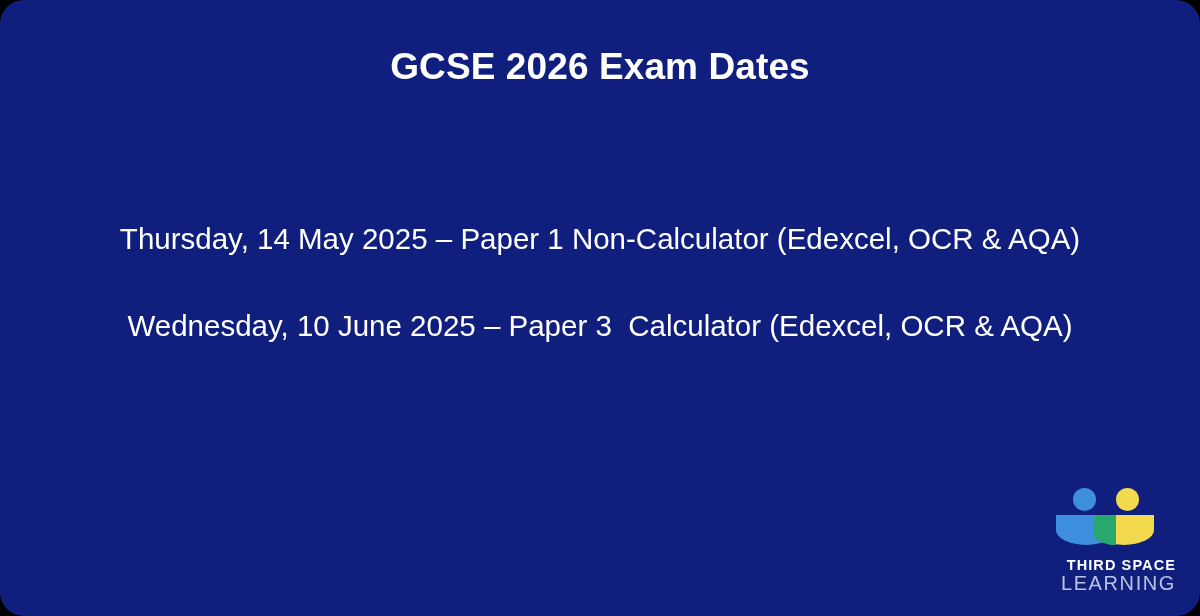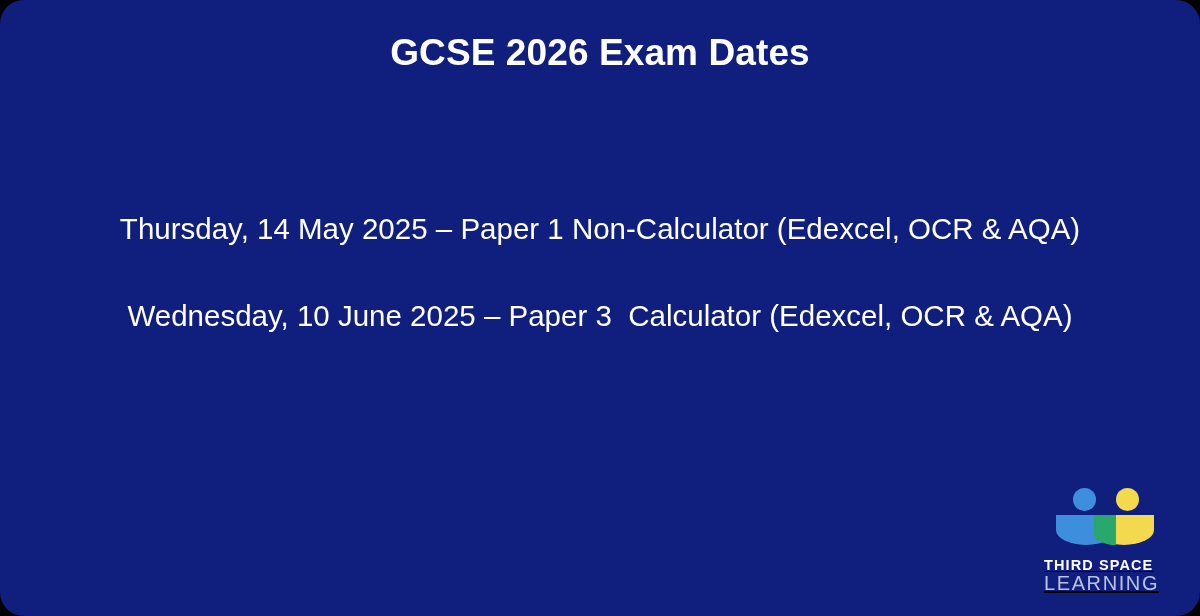--- a/index.html
+++ b/index.html
@@ -19,34 +19,34 @@
     width: 1200px;
     height: 616px;
     box-sizing: border-box;
     background: #101f7d;
     border-radius: 24px;
     overflow: hidden;
   }
 
   #title {
     position: absolute;
-    top: 32px;
+    top: 46px;
     left: 0;
     width: 1200px;
     text-align: center;
     color: #ffffff;
     font-size: 37px;
     font-weight: bold;
     letter-spacing: 0.1px;
     white-space: pre;
   }
 
   #dates {
     position: absolute;
-    top: 209px;
+    top: 219px;
     left: 0;
     width: 993px;
   }
 
   .date-line {
     width: 1200px;
     text-align: center;
     color: #ffffff;
     font-size: 29.5px;
     font-weight: 500;
@@ -99,23 +99,22 @@
     width: 22px;
     height: 30px;
     background: #29a86e;
     border-bottom-left-radius: 60px 30px;
     border-bottom-right-radius: 0 0;
     overflow: hidden;
   }
 
   #logo-wordmark {
     width: 132px;
-    text-align: left;
+    text-align: right;
     margin-top: 10px;
-    text-decoration: underline;
   }
   #logo-line1 {
     display: block;
     color: #ffffff;
     font-size: 14.5px;
     font-weight: bold;
     letter-spacing: 1.1px;
     line-height: 18px;
   }
   #logo-line2 {

